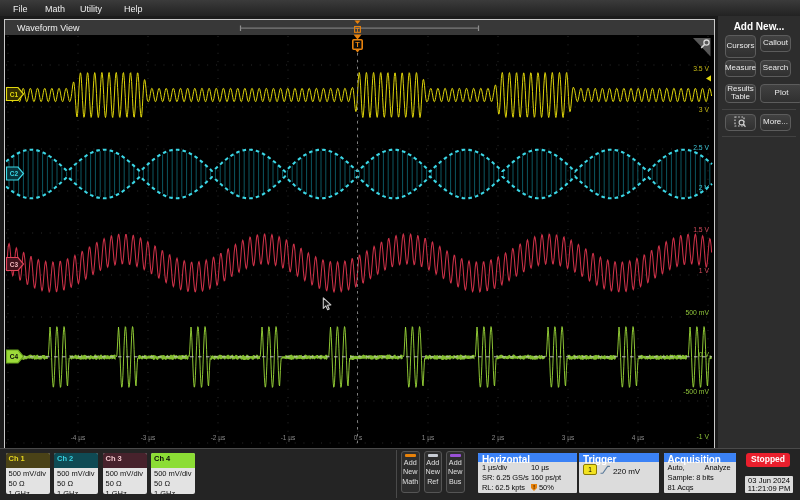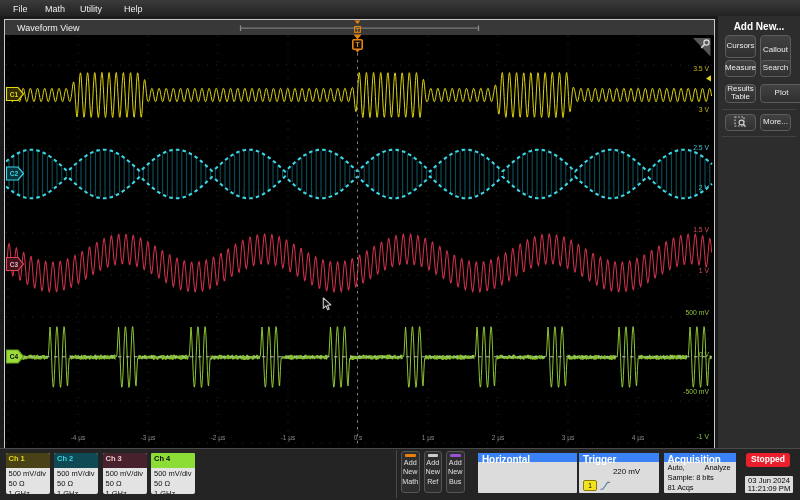--- a/index.html
+++ b/index.html
@@ -129,21 +129,21 @@
     <rect x="352.8" y="39.8" width="9.4" height="9.4" rx="1" fill="#0a0a0a" stroke="#e8820d" stroke-width="1.6"></rect>
     <text x="357.5" y="47.4" text-anchor="middle" font-size="7.5" font-weight="bold" fill="#e8820d">T</text>
     <path d="M355 49.4h5l-2.5 3.2z" fill="#e8820d"></path>
     <line x1="357.5" y1="53" x2="357.5" y2="446" stroke="#8d8d8d" stroke-width="0.9" stroke-dasharray="2.6 4.2"></line>
 <path d="M323.3 297.8V308.4L325.9 305.9L327.6 309.7L329.2 308.9L327.5 305.2L330.9 304.9Z" fill="#141414" stroke="#c9c9c9" stroke-width="1.1" stroke-linejoin="round"></path>
 </svg>
 <div class="rpanel">
 <div class="ttl">Add New...</div>
 </div>
 <div class="btn" style="left:725px;top:35px;width:31px;height:23px">Cursors</div>
-<div class="btn" style="left:760px;top:35px;width:31px;height:30px">Callout</div>
+<div class="btn" style="left:760px;top:35px;width:31px;height:17px">Callout</div>
 <div class="btn" style="left:725px;top:59.5px;width:31px;height:17px">Measure</div>
 <div class="btn" style="left:760px;top:59.5px;width:31px;height:17px">Search</div>
 <div class="btn" style="left:725px;top:84px;width:31px;height:18.5px">Results<br>Table</div>
 <div class="btn" style="left:760px;top:84px;width:43px;height:18.5px">Plot</div>
 <div class="btn" style="left:725px;top:114px;width:31px;height:17px">
     <svg width="13" height="13" viewBox="0 0 13 13">
       <rect x="1" y="1" width="9" height="9" fill="none" stroke="#ccc" stroke-width="1.2" stroke-dasharray="1.6 1.6"></rect>
       <circle cx="7.5" cy="6.5" r="2.4" fill="none" stroke="#ccc" stroke-width="1.1"></circle>
       <line x1="9" y1="8.2" x2="11.5" y2="10.7" stroke="#ccc" stroke-width="1.3"></line>
     </svg>
@@ -167,24 +167,32 @@
 <div class="chb" style="left:151px">
     <div class="hd" style="background:#8cdd35;color:#0a0a0a">Ch 4</div>
     <div class="bd">500 mV/div<br>50 Ω<br>1 GHz</div>
   </div>
 <div style="position:absolute;left:396px;top:450px;width:1px;height:48px;background:#4a4a4a"></div>
 <div class="anb" style="left:400.5px;width:19.5px"><div class="cl" style="background:#e8820a"></div>Add<br>New<br>Math</div>
 <div class="anb" style="left:424px;width:17.5px"><div class="cl" style="background:#c8ccd4"></div>Add<br>New<br>Ref</div>
 <div class="anb" style="left:446px;width:18.5px"><div class="cl" style="background:#9951d6"></div>Add<br>New<br>Bus</div>
 <div class="pan" style="left:478px;width:99px">
  <div class="hd">Horizontal</div>
+ <div class="bd">
+      <div>1 µs/div<span style="position:absolute;left:53px">10 µs</span></div>
+ <div>SR: 6.25 GS/s<span style="position:absolute;left:53px">160 ps/pt</span></div>
+ <div>RL: 62.5 kpts<span style="position:absolute;left:53px"><svg width="6" height="7" viewBox="0 0 6 7" style="vertical-align:-1px">
+            <path d="M0 0h6v4L3 7L0 4Z" fill="#e8820a"></path>
+            <text x="3" y="5.2" text-anchor="middle" font-size="5" fill="#000" font-weight="bold">!</text>
+          </svg> 50%</span></div>
+    </div>
 </div>
 <div class="pan" style="left:579px;width:80px">
  <div class="hd">Trigger</div>
- <div class="bd" style="padding-top:18px"><svg width="36" height="11" viewBox="0 0 36 11" style="vertical-align:-2px">
+ <div class="bd" style="padding-top:2px"><svg width="36" height="11" viewBox="0 0 36 11" style="vertical-align:-2px">
         <rect x="0.5" y="0.5" width="13" height="10" rx="1.5" fill="#f2e220" stroke="#8a7a00"></rect>
         <text x="7" y="7.8" text-anchor="middle" font-size="6.5" fill="#000">1</text>
         <path d="M17.5 9.2h2.3l4.8-6.8h2.3" fill="none" stroke="#5a7a9a" stroke-width="1.1"></path>
       </svg><span style="position:absolute;left:34px;top:13.5px;font-size:8px">220 mV</span></div>
 </div>
 <div class="pan" style="left:663.5px;width:72px">
  <div class="hd">Acquisition</div>
  <div class="bd">
       <div>Auto,<span style="position:absolute;right:5px">Analyze</span></div>
  <div>Sample: 8 bits</div>

